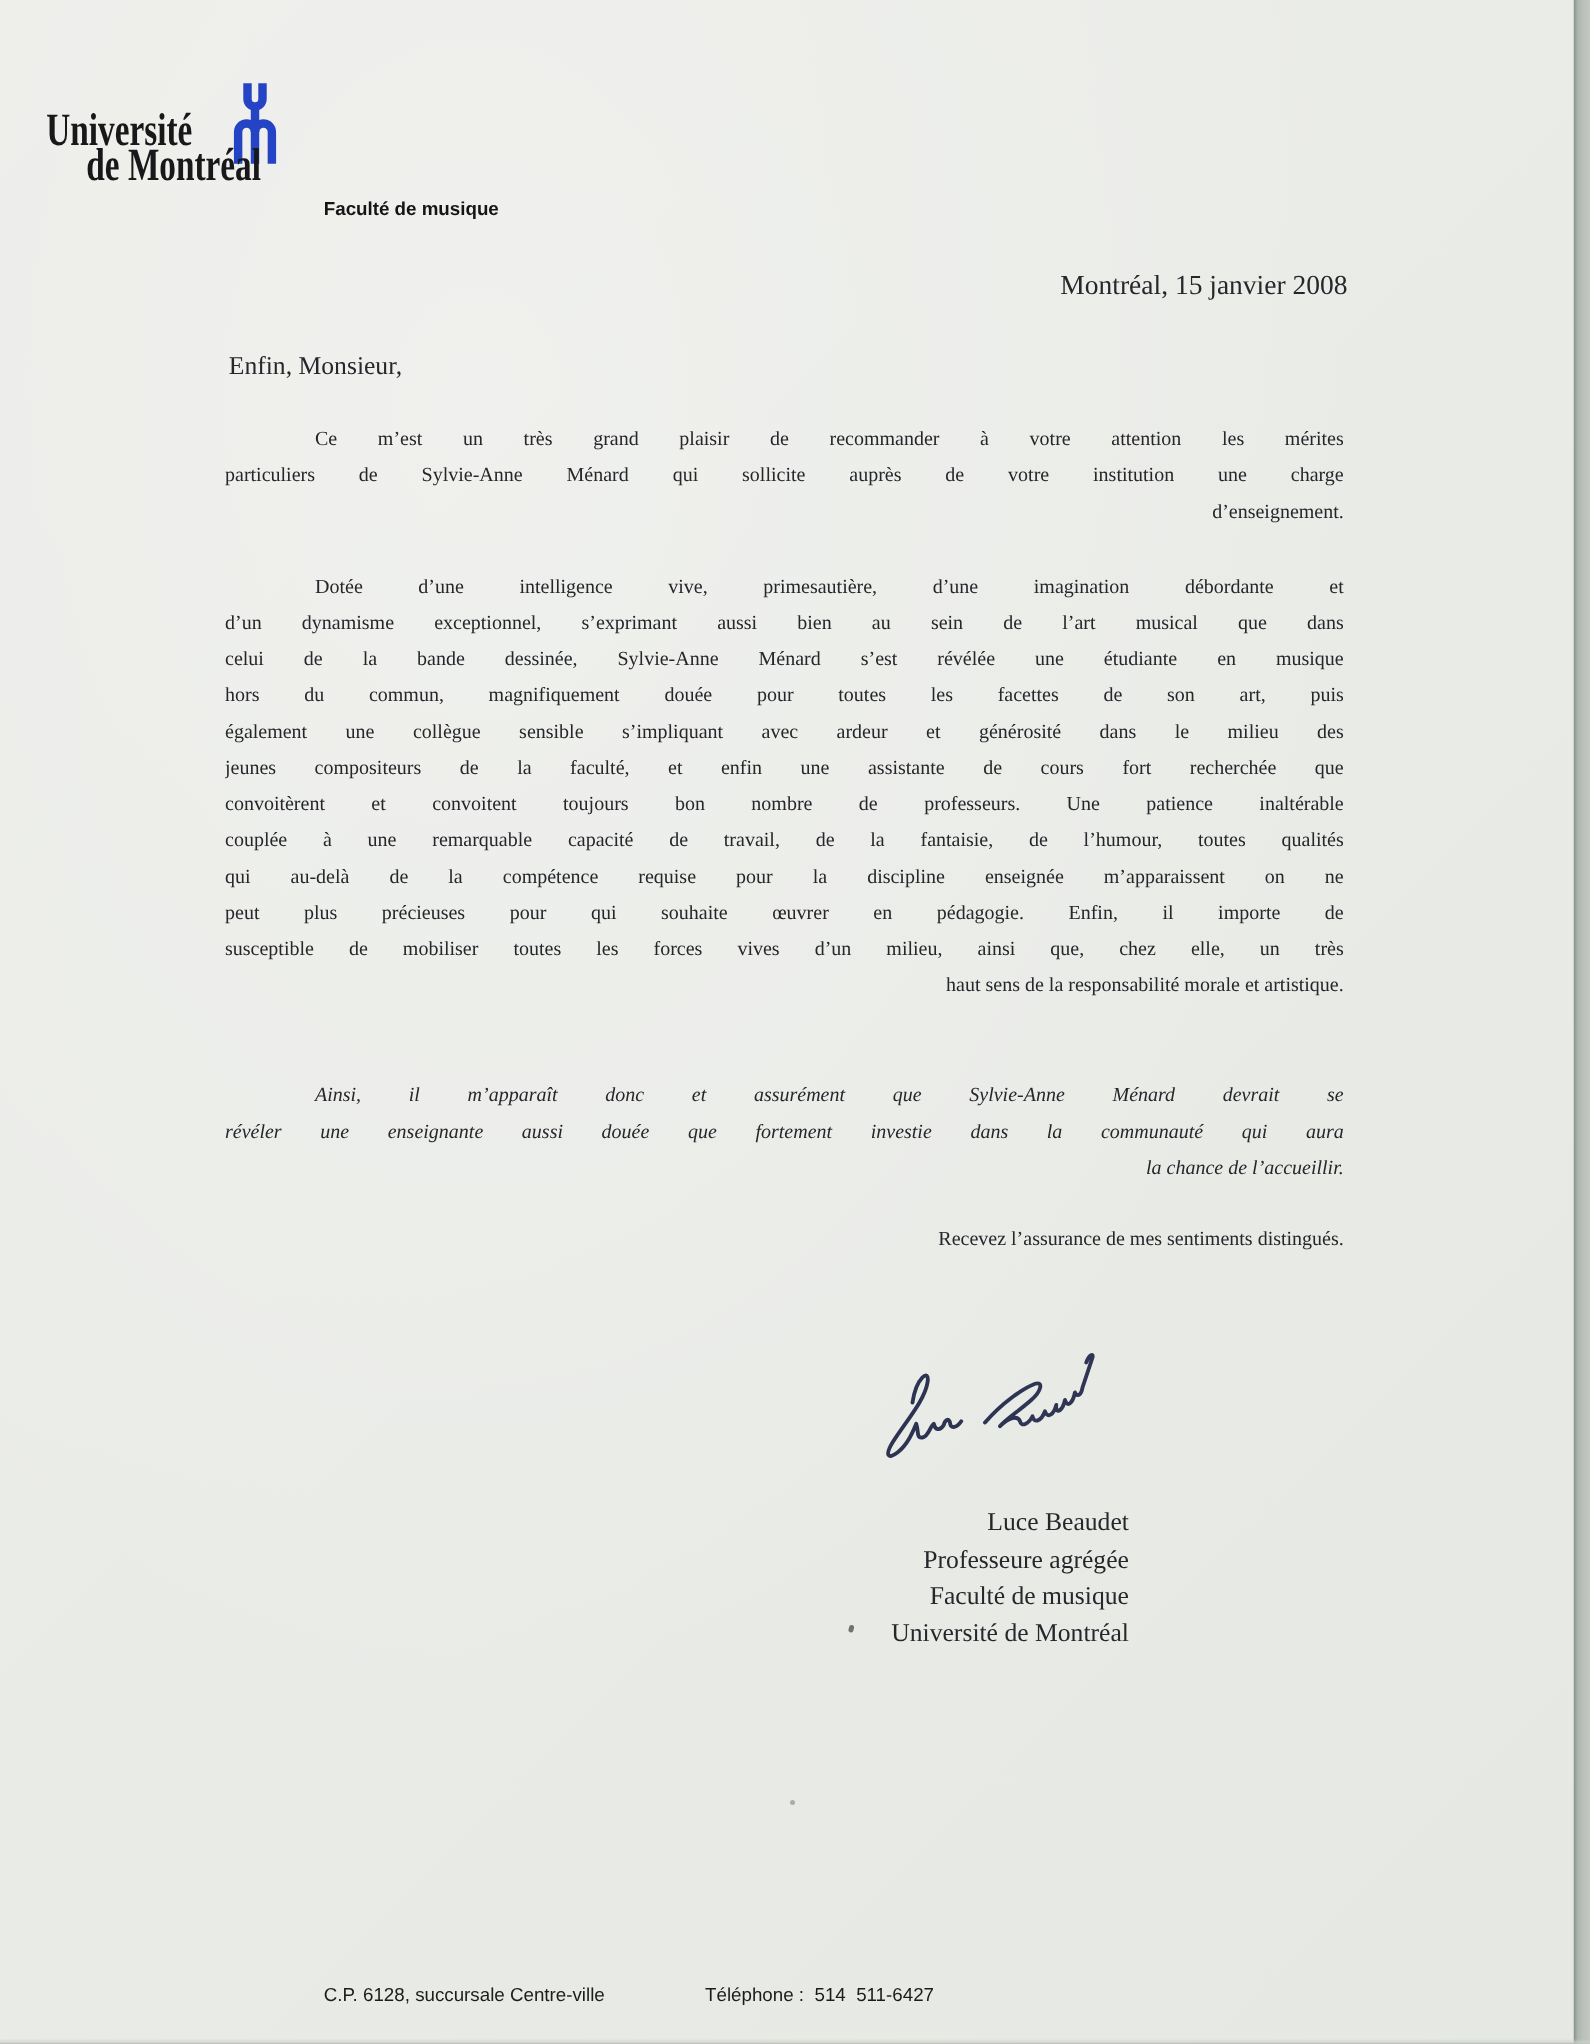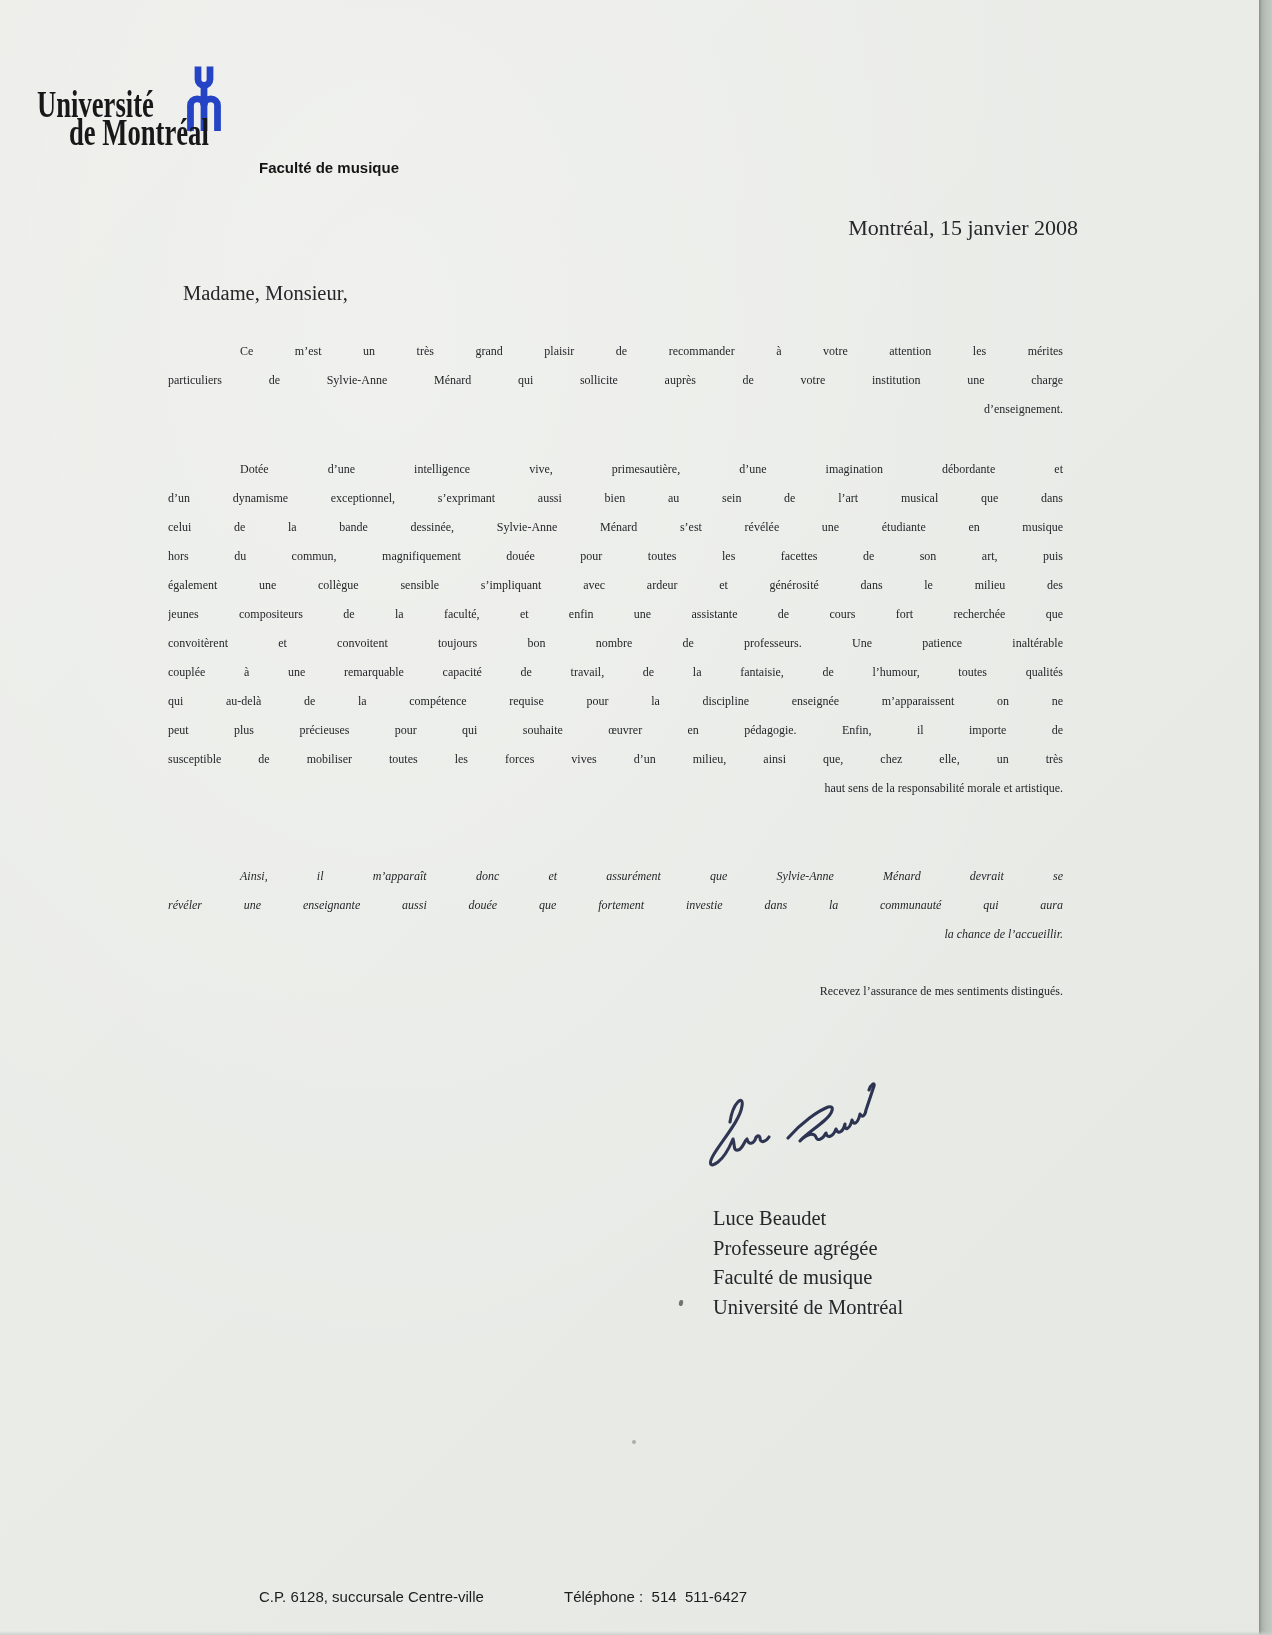--- a/index.html
+++ b/index.html
@@ -16,29 +16,29 @@
   
   .logo-mark { left:183px; top:66px; width:42px; height:67px; }
   .wm { font-weight:bold; line-height:1; color:#18181a; transform:scaleX(.72); transform-origin:0 0; white-space:nowrap; }
   .wm1 { left:37px; top:86px; font-size:37px; }
   .wm2 { left:69px; top:114px; font-size:37px; }
   .faculty { left:259px; top:159px; font-family:"Liberation Sans","DejaVu Sans",sans-serif; font-weight:bold; font-size:15px; color:#151515; }
 
   
   .date { left:183px; top:215px; width:895px; text-align:right; font-size:22px; }
   .salutation { left:183px; top:282px; font-size:20.5px; }
-  .para { left:168px; width:895px; font-size:12px; line-height:29px; }
+  .para { left:180px; width:895px; font-size:16px; line-height:29px; }
   .p1 { top:337px; } .p2 { top:455px; } .p3 { top:862px;font-style:italic; } .p4 { top:977px; }
   .jline { text-align:justify; text-align-last:justify; height:29px; overflow:hidden; }
   .lline { text-align:right; height:29px; overflow:hidden; }
   .indent { padding-left:72px; }
 
   
   .sig-svg { left:700px; top:1076px; width:190px; height:105px; }
-  .sigblock { left:713px; top:1204px; font-size:20.5px; line-height:29.6px; }
+  .sigblock { left:713px; top:1204px; font-size:20.5px; line-height:29.6px;text-align:right; }
 
   
   .speck1 { left:679px; top:1300px; width:4px; height:6px; background:#55544f; border-radius:2px; transform:rotate(14deg); opacity:.8; }
   .speck2 { left:632px; top:1440px; width:4px; height:4px; background:#93938c; border-radius:50%; opacity:.7; }
   .edge-right { right:0; top:0; width:13px; height:100%;
     background:linear-gradient(90deg,#87918a 0,#aab3ac 3px,#b8c0b9 7px,#c2c9c2 100%); }
   .edge-bottom { left:0; bottom:0; width:100%; height:4px;
     background:linear-gradient(180deg,rgba(150,158,150,0),#ccd1ca); }
 
   
@@ -57,21 +57,21 @@
       <path d="M28,22 V86"></path>
       <path d="M10,86 V52 A9,9 0 0 1 28,52"></path>
       <path d="M28,52 A9,9 0 0 1 46,52 V86"></path>
     </g>
   </svg>
   <div class="abs wm wm1">Université</div>
   <div class="abs wm wm2">de Montréal</div>
   <div class="abs faculty">Faculté de musique</div>
 
   <div class="abs date">Montréal, 15 janvier 2008</div>
-  <div class="abs salutation">Madame, Monsieur,</div>
+  <div class="abs salutation">Enfin, Monsieur,</div>
 
   <div class="abs para p1">
     <div class="jline indent">Ce m’est un très grand plaisir de recommander à votre attention les mérites</div>
     <div class="jline">particuliers de Sylvie-Anne Ménard qui sollicite auprès de votre institution une charge</div>
     <div class="lline">d’enseignement.</div>
   </div>
 
   <div class="abs para p2">
     <div class="jline indent">Dotée d’une intelligence vive, primesautière, d’une imagination débordante et</div>
     <div class="jline">d’un dynamisme exceptionnel, s’exprimant aussi bien au sein de l’art musical que dans</div>

